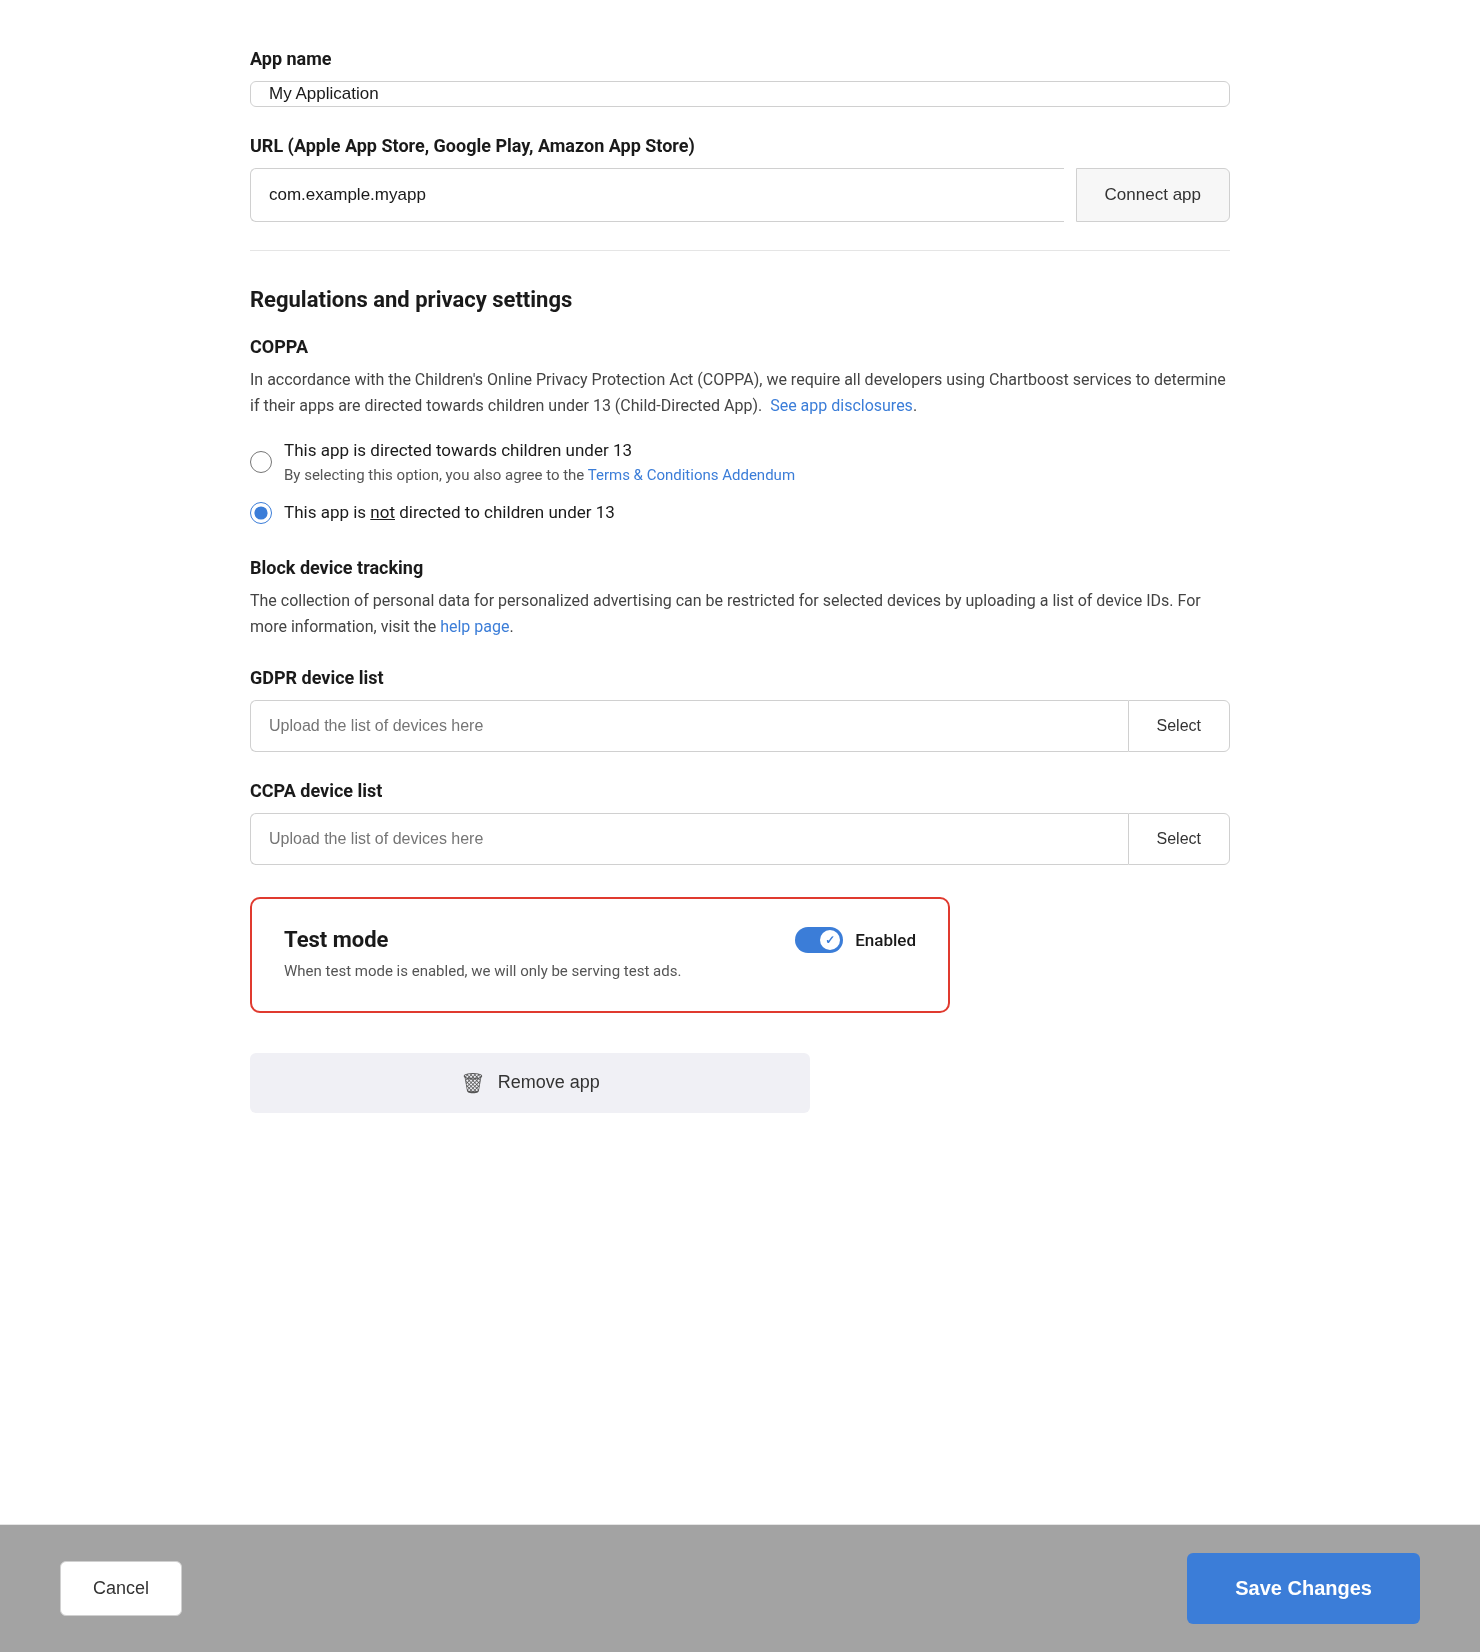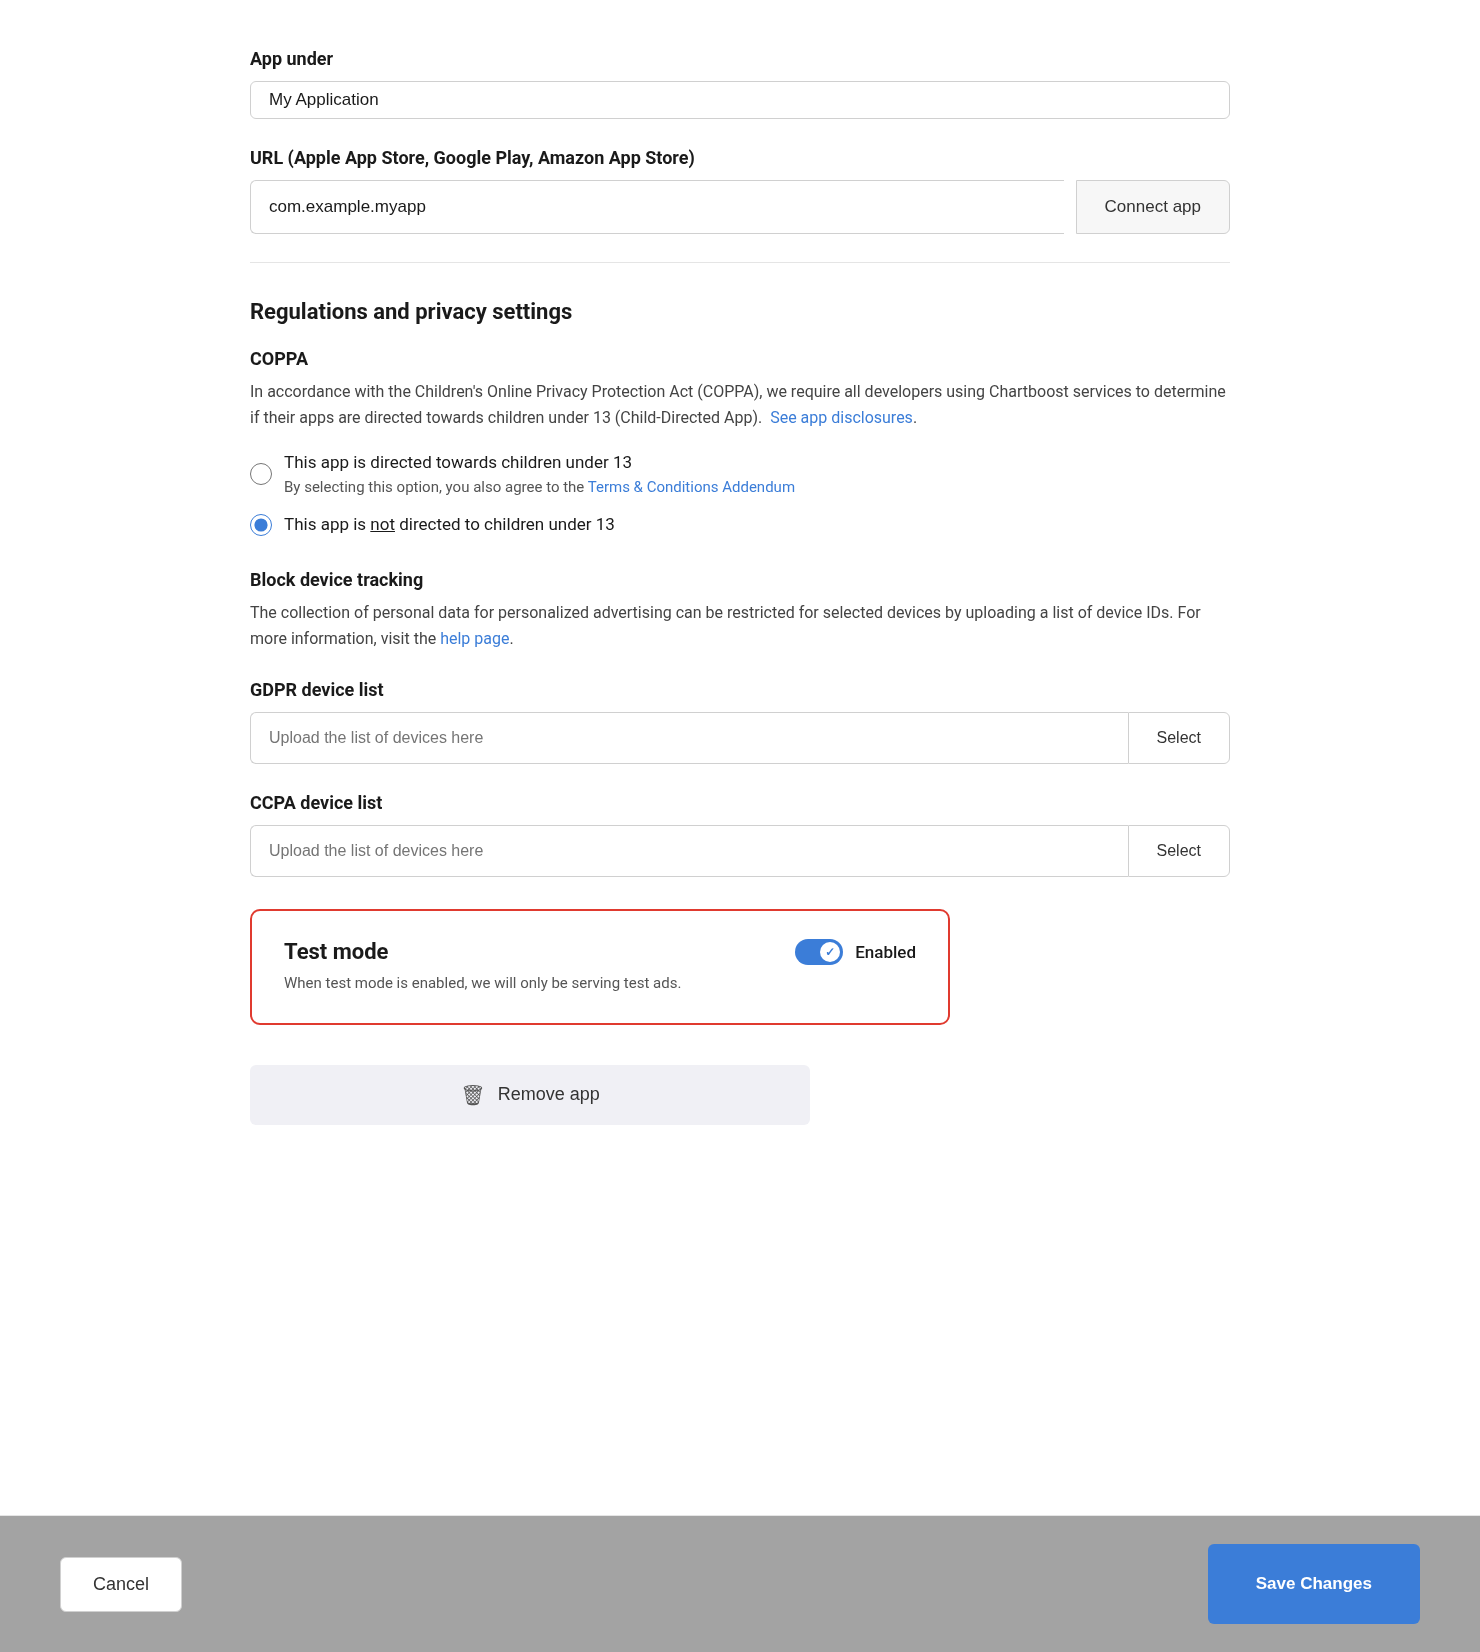--- a/index.html
+++ b/index.html
@@ -31,21 +31,21 @@
       font-weight: 700;
       color: #1a1a1a;
       margin-bottom: 12px;
       display: block;
     }
 
     .text-input {
       width: 100%;
       border: 1.5px solid #d0d0d0;
       border-radius: 6px;
-      padding: 8px 18px;
+      padding: 2px 18px;
       font-size: 17px;
       color: #1a1a1a;
       background: #fff;
       outline: none;
       margin-bottom: 28px;
     }
 
     .url-row {
       display: flex;
       gap: 12px;
@@ -321,36 +321,36 @@
       border: 1.5px solid #d0d0d0;
       border-radius: 6px;
       font-size: 18px;
       font-weight: 500;
       color: #333;
       background: #fff;
       cursor: pointer;
     }
 
     .save-btn {
-      padding: 30px 48px;
+      padding: 24px 48px;
       background: #3b7dd8;
       border: none;
       border-radius: 6px;
-      font-size: 17px;
+      font-size: 20px;
       font-weight: 600;
       color: #fff;
       cursor: pointer;
     }
   </style>
 </head>
 <body>
 
 <div class="main-content">
   
-  <label class="field-label">App under</label>
+  <label class="field-label">App name</label>
   <input class="text-input" type="text" value="My Application" style="">
 
   
   <label class="field-label">URL (Apple App Store, Google Play, Amazon App Store)</label>
   <div class="url-row">
     <input class="url-input" type="text" value="com.example.myapp" style="">
     <button class="connect-btn">Connect app</button>
   </div>
 
   <hr class="divider">

